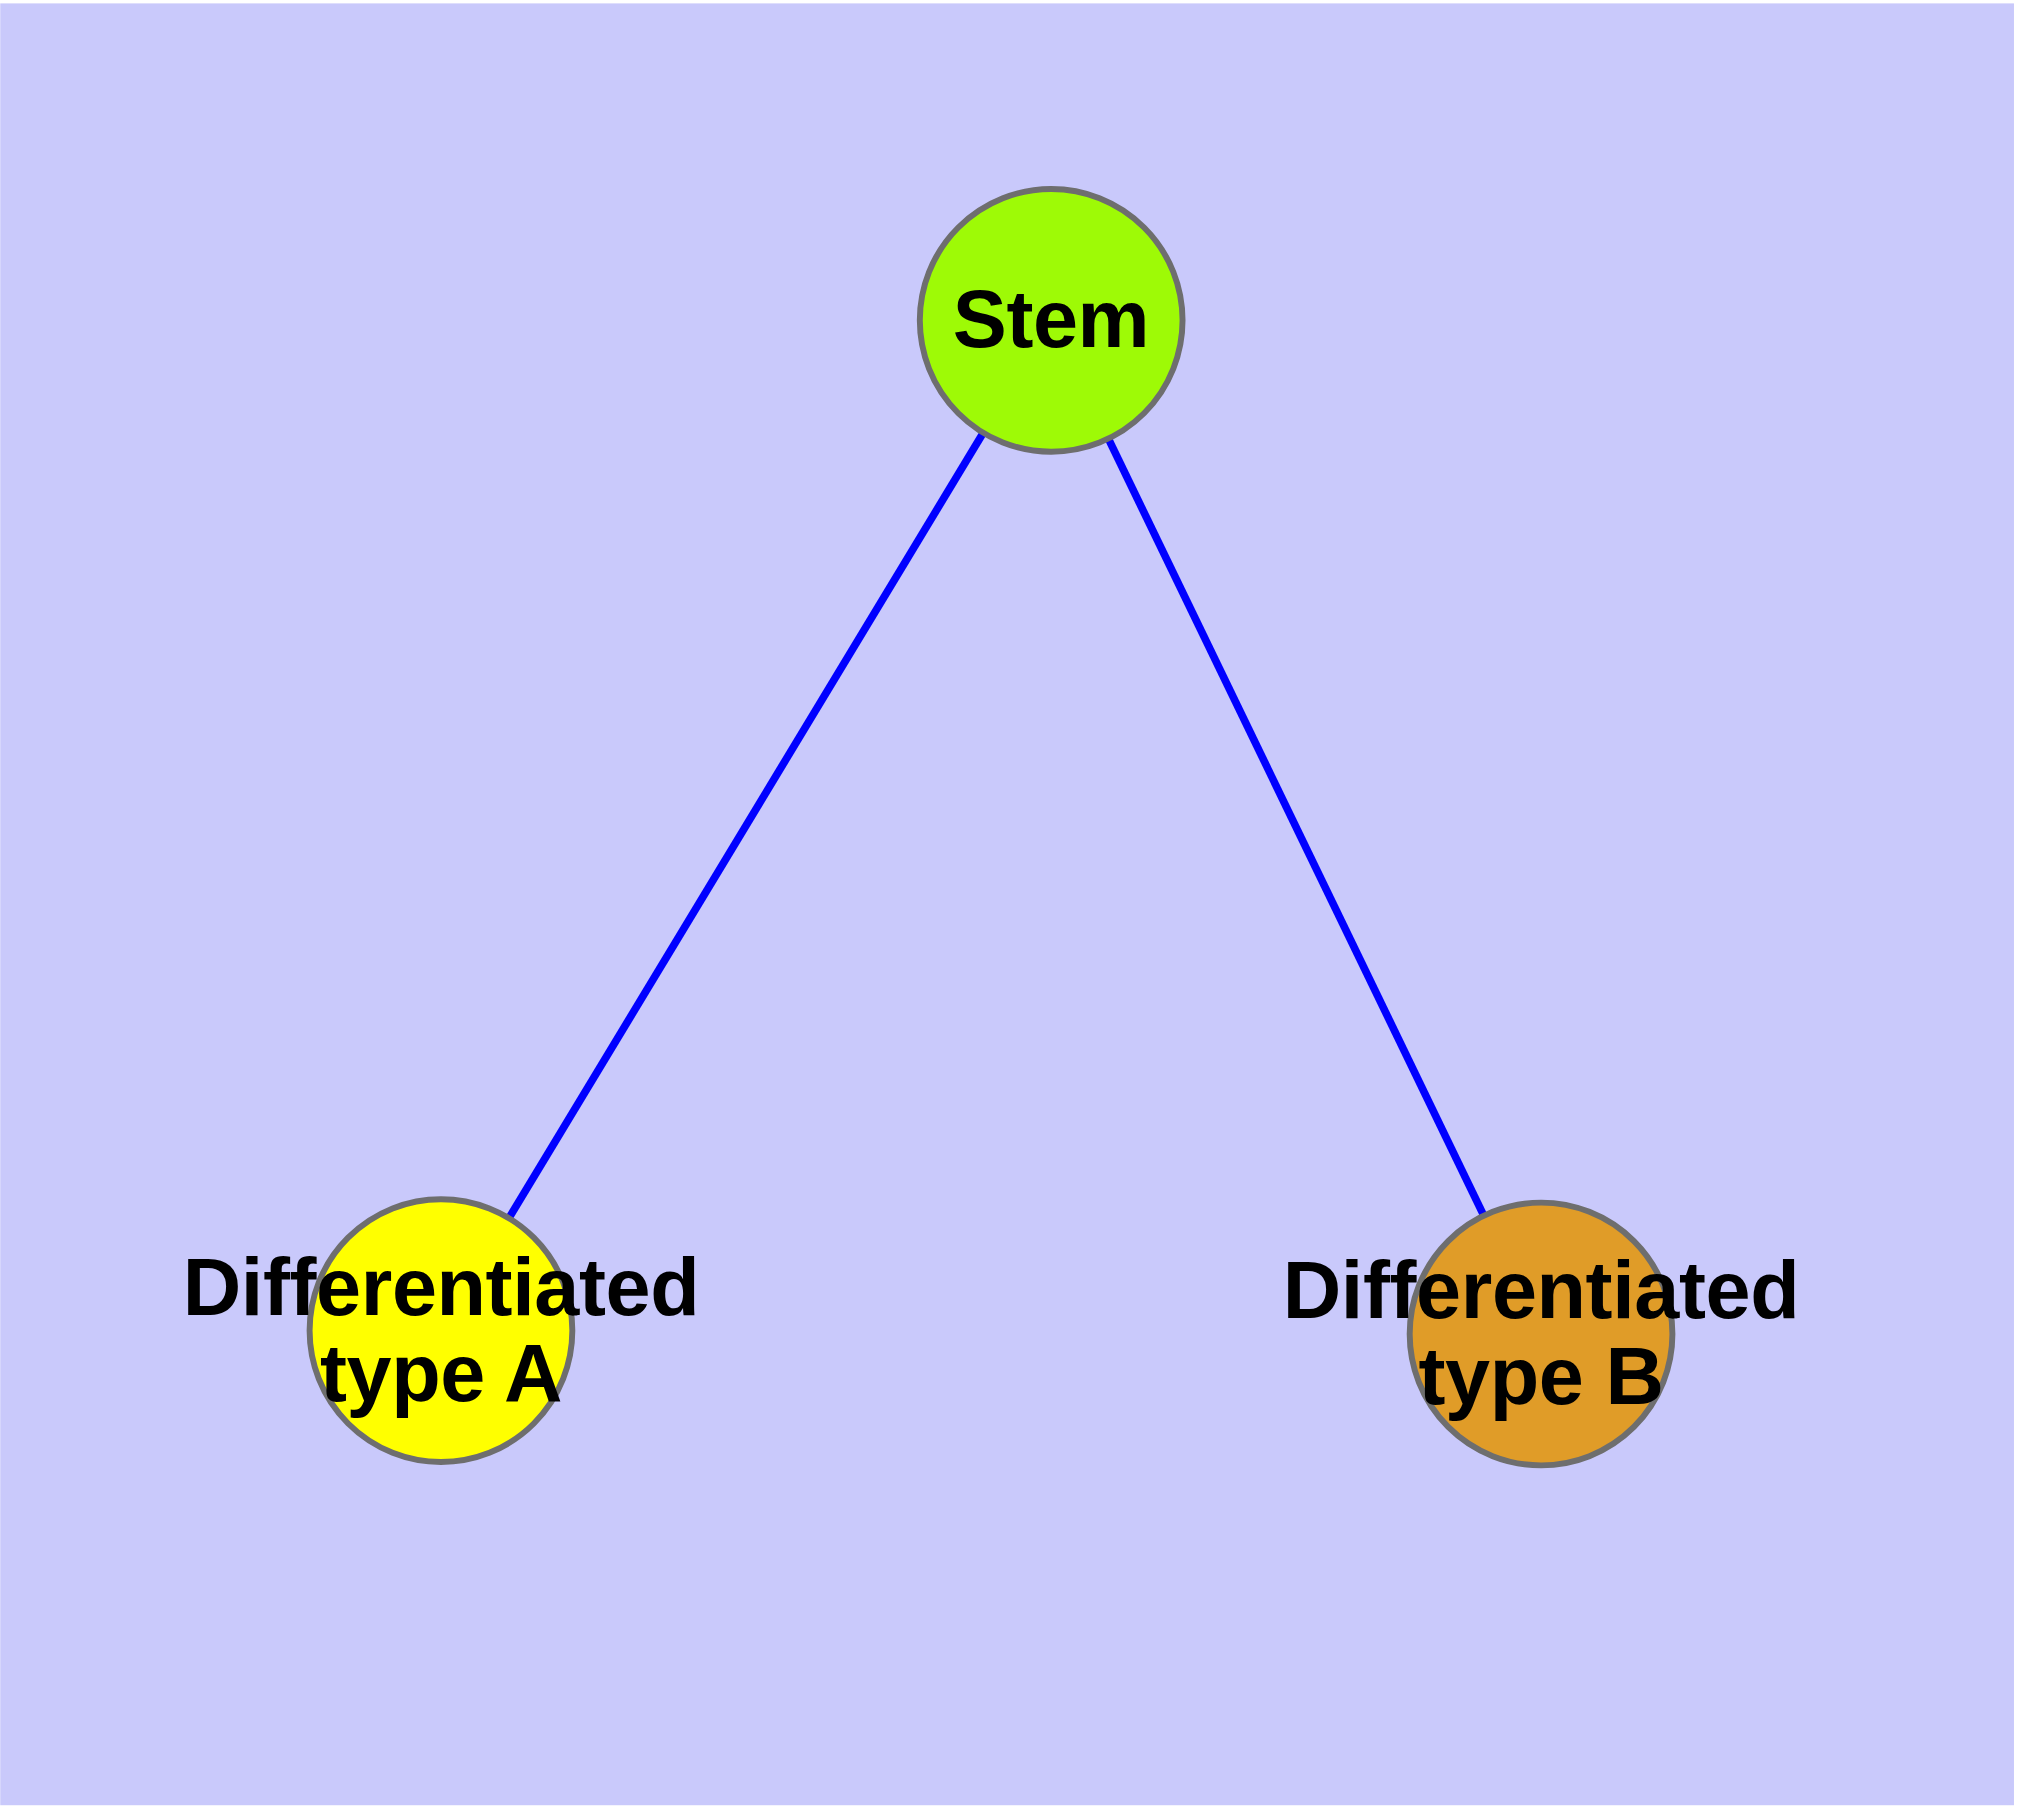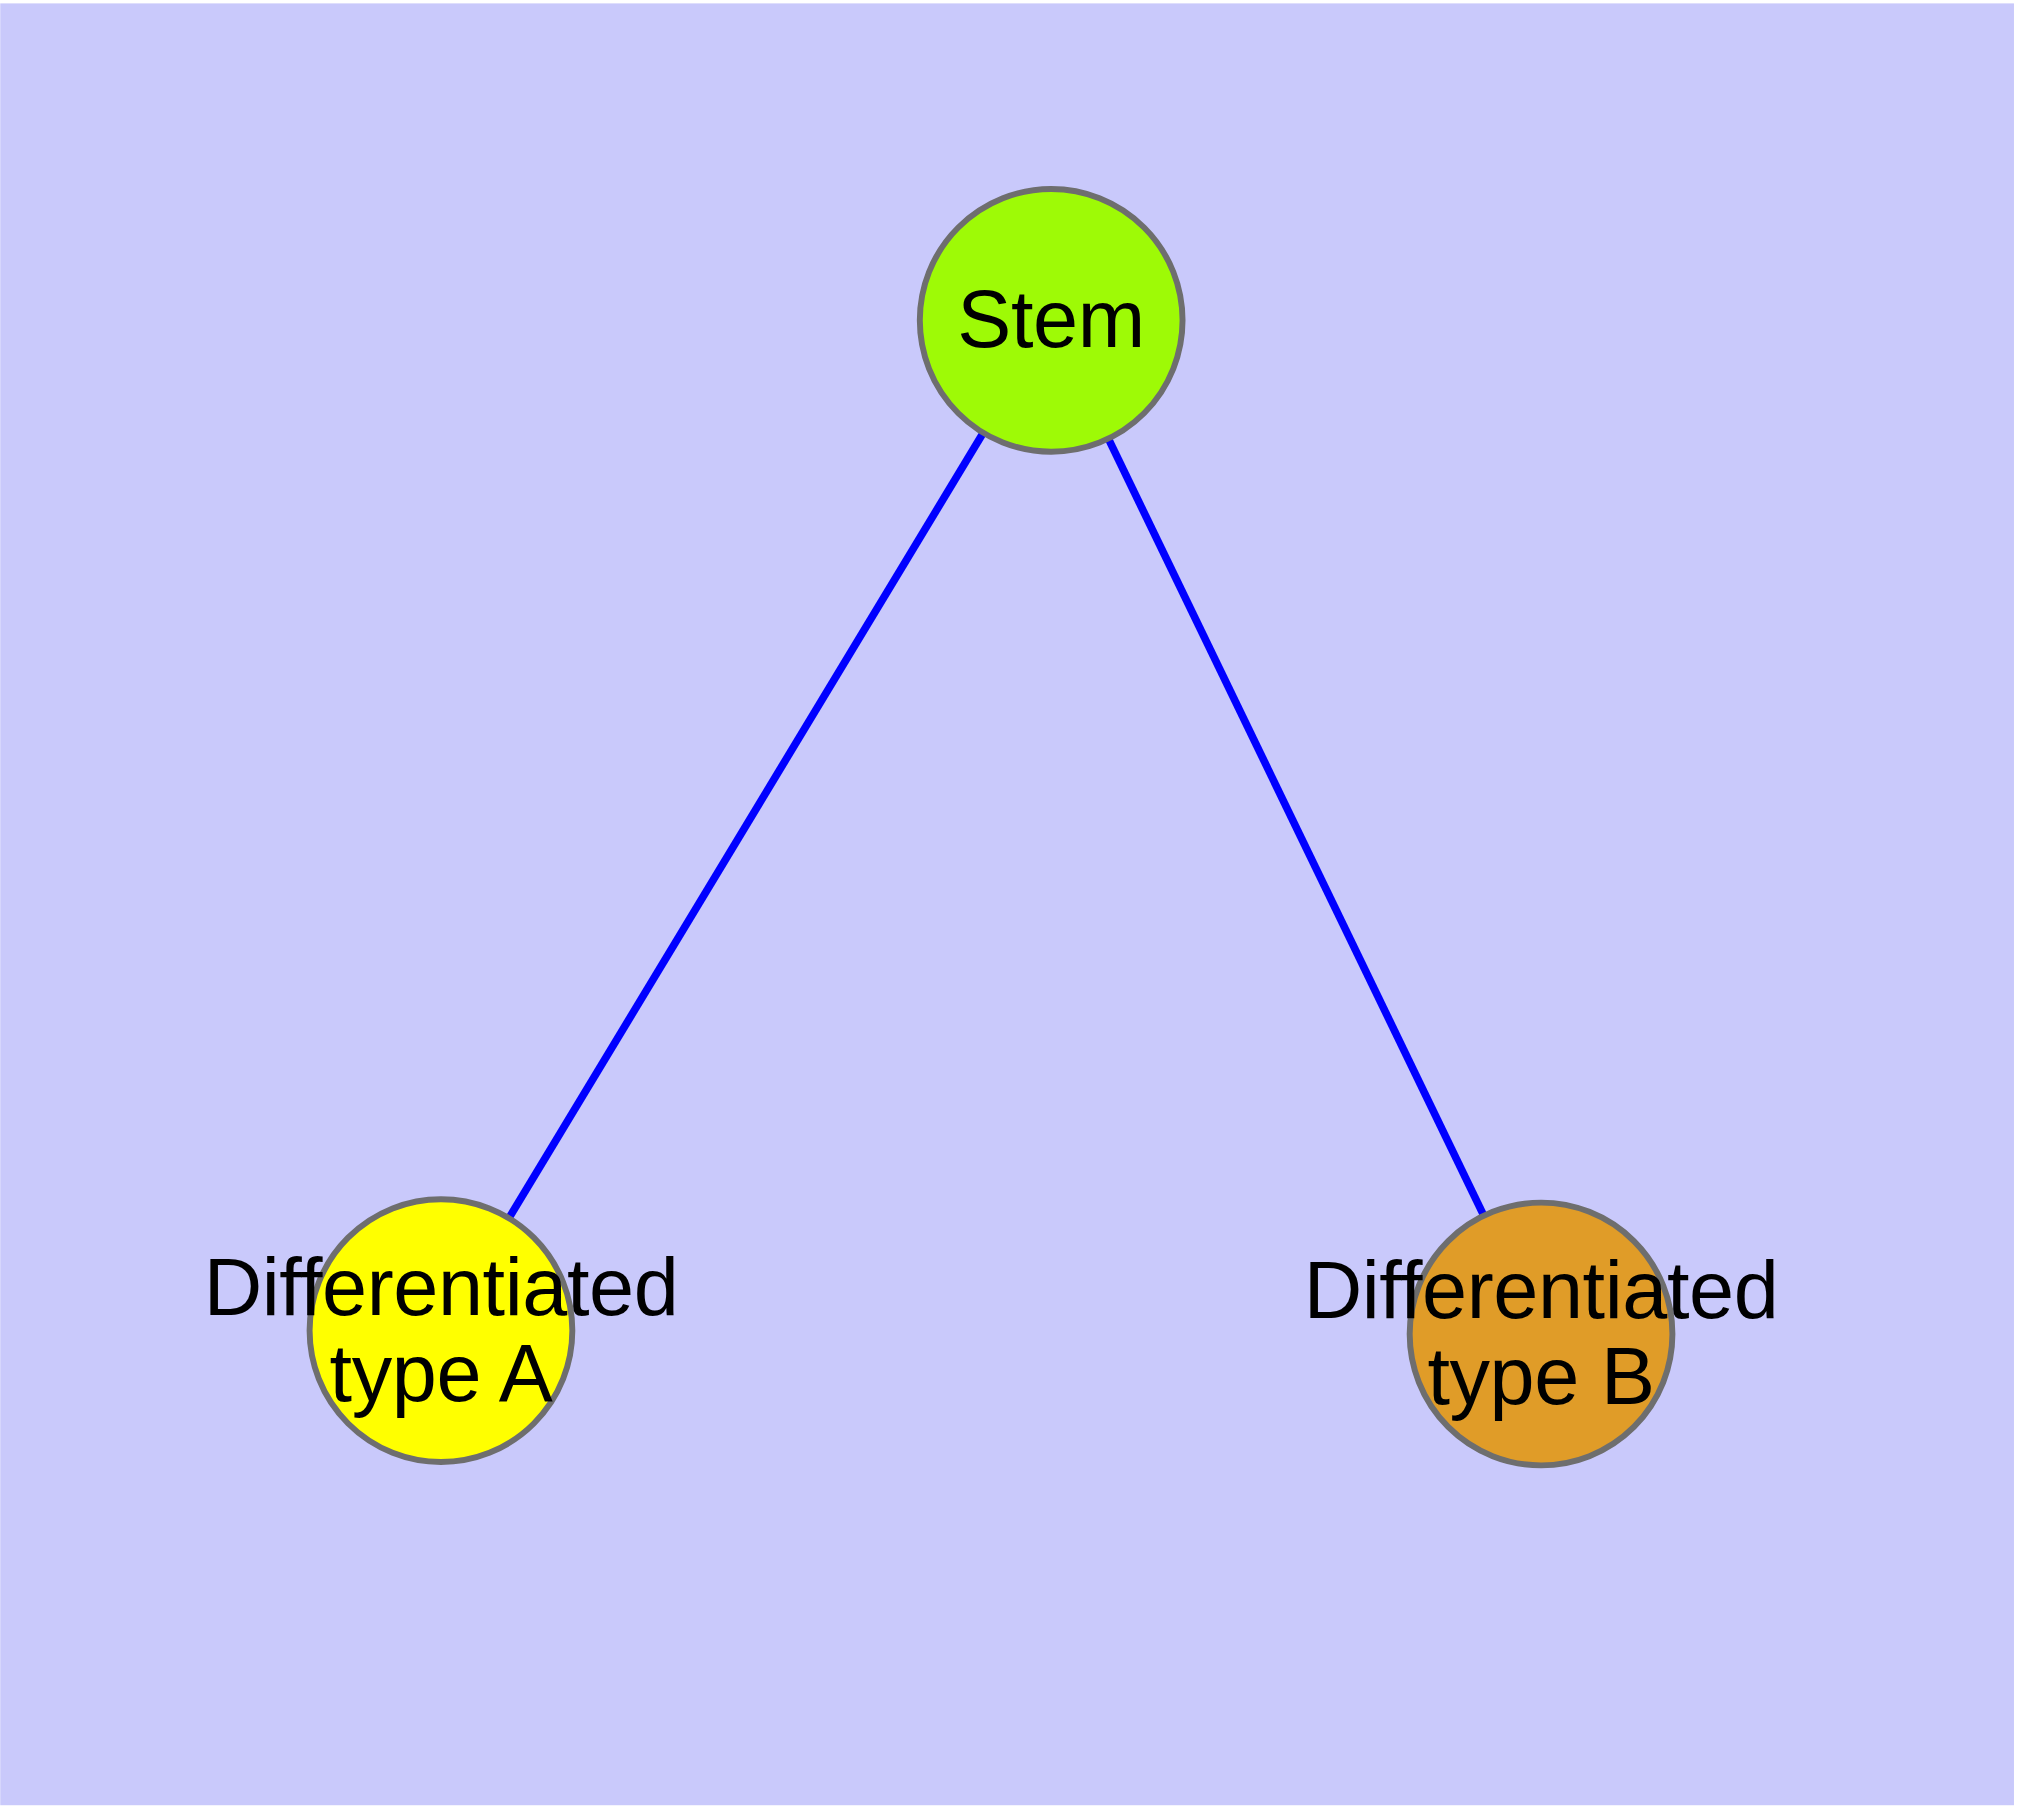--- a/index.html
+++ b/index.html
@@ -23,21 +23,21 @@
     position: absolute;
     left: 0;
     top: 0;
     width: 2021px;
     height: 1812px;
     display: block;
   }
   .node-label {
     position: absolute;
     color: #000000;
-    font-weight: normal;
+    font-weight: bold;
     font-size: 81px;
     line-height: 1.06;
     text-align: center;
     white-space: pre;
     letter-spacing: -0.4px;
     pointer-events: none;
     transform: translate(-50%, -50%);
   }
 </style>
 </head>

